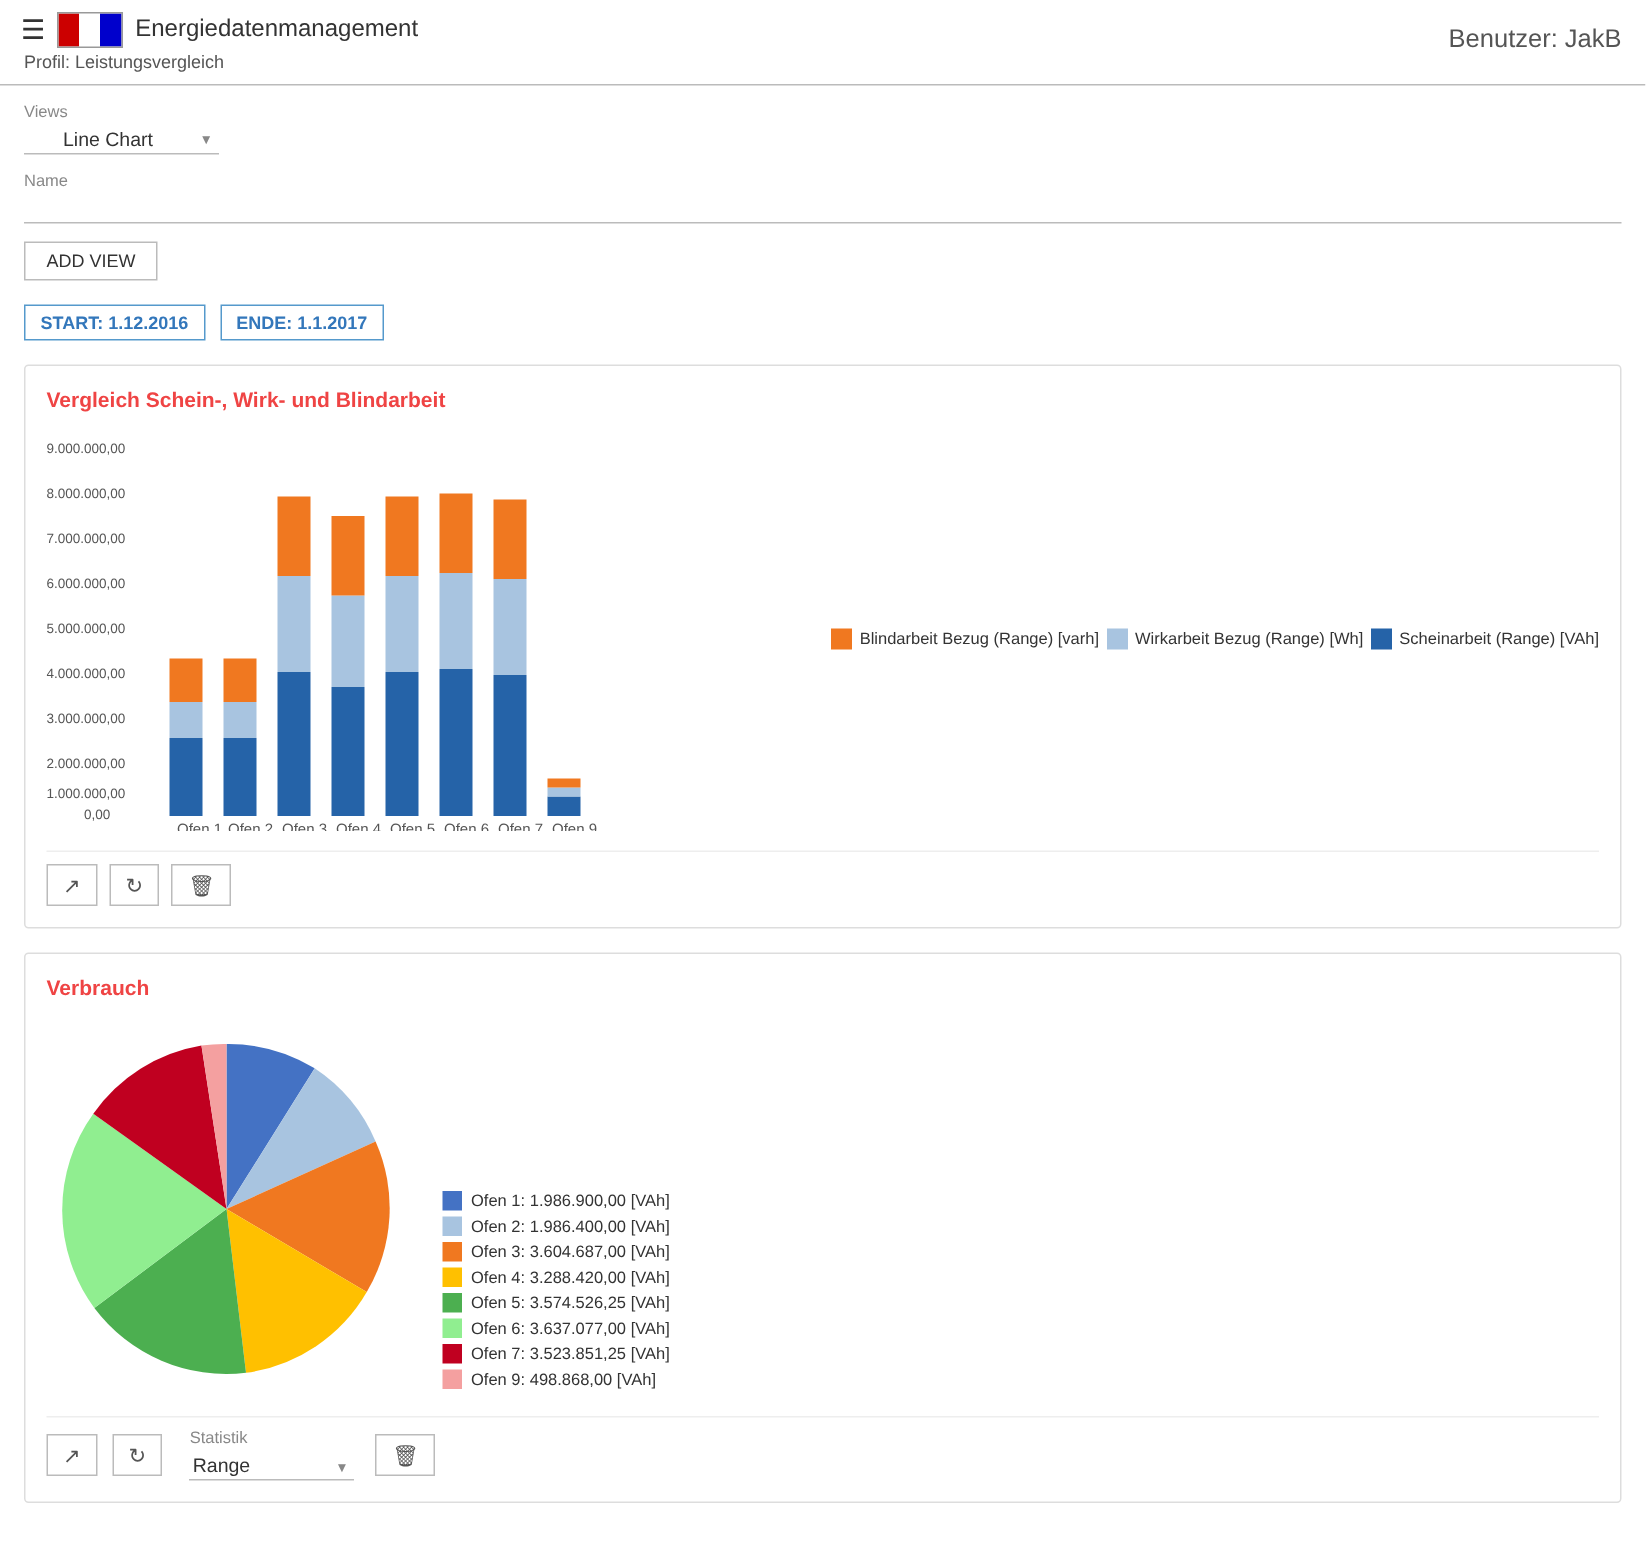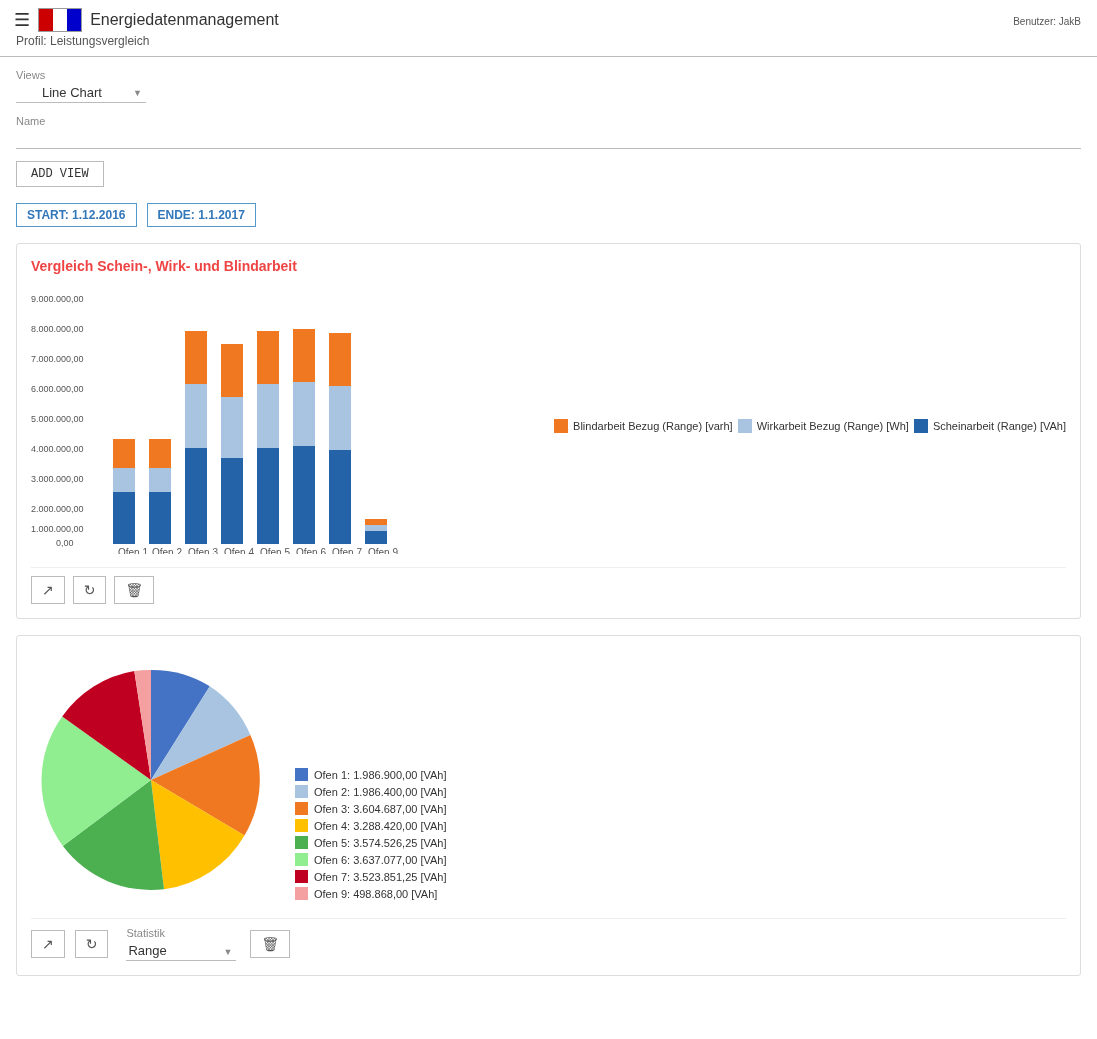--- a/index.html
+++ b/index.html
@@ -4,39 +4,39 @@
   <style>
     * { box-sizing: border-box; margin: 0; padding: 0; }
     body { font-family: Arial, sans-serif; font-size: 13px; color: #333; background: #fff; }
     .header-logo { width: 44px; height: 24px; background: linear-gradient(to right, #c00 33%, #fff 33% 66%, #00c 66%); border: 1px solid #999; display: inline-block; }
 
     .app-header { padding: 8px 14px 0 14px; }
     .app-title-row { display: flex; align-items: center; gap: 8px; margin-bottom: 2px; }
     .menu-icon { font-size: 18px; cursor: pointer; color: #333; }
     .app-title { font-size: 16px; font-weight: normal; }
     .profile-label { font-size: 12px; color: #555; padding-left: 2px; }
-    .user-label { font-size: 10px; color: #555; position: absolute; right: 16px; top: 16px; }
+    .user-label { font-size: 17px; color: #555; position: absolute; right: 16px; top: 16px; }
     .header-divider { border: none; border-top: 1px solid #bbb; margin: 8px 0 0 0; }
 
     
     .main { padding: 12px 16px; }
 
     
     .section-label { font-size: 11px; color: #888; margin-bottom: 2px; }
     .views-row { display: flex; align-items: center; gap: 8px; margin-bottom: 12px; }
     .select-box { border: none; border-bottom: 1px solid #bbb; font-size: 13px; padding: 2px 20px 2px 2px; background: transparent; cursor: pointer; color: #333; appearance: none; -webkit-appearance: none; width: 130px; text-align: center; }
     .select-wrapper { position: relative; display: inline-block; }
     .select-wrapper::after { content: "▼"; font-size: 9px; position: absolute; right: 4px; top: 50%; transform: translateY(-50%); color: #888; pointer-events: none; }
 
     
     .name-section { margin-bottom: 12px; }
     .name-input { border: none; border-bottom: 1px solid #bbb; width: 100%; font-size: 13px; padding: 2px 0; outline: none; color: #333; }
 
     
-    .add-view-btn { border: 1px solid #bbb; background: #fff; padding: 5px 14px; font-size: 12px; cursor: pointer; color: #333; margin-bottom: 16px; font-family: Liberation Mono, monospace; }
+    .add-view-btn { border: 1px solid #bbb; background: #fff; padding: 5px 14px; font-size: 12px; cursor: pointer; color: #333; margin-bottom: 16px; }
 
     
     .date-row { display: flex; gap: 10px; margin-bottom: 16px; }
     .date-btn { border: 1px solid #5599cc; color: #3377bb; background: #fff; padding: 4px 10px; font-size: 12px; cursor: pointer; font-weight: bold; }
 
     
     .chart-container { border: 1px solid #ddd; border-radius: 3px; padding: 14px; margin-bottom: 16px; }
     .chart-title { font-size: 14px; font-weight: bold; margin-bottom: 10px; color: #ef4444; }
 
     
@@ -194,20 +194,21 @@
 
       <div class="chart-actions">
         <button class="action-btn">↗</button>
         <button class="action-btn">↻</button>
         <button class="action-btn">🗑</button>
       </div>
     </div>
 
     
     <div class="chart-container">
+      <div class="chart-title">Verbrauch</div>
 
       <div class="pie-area">
 
         <svg width="240" height="240" viewBox="0 0 240 240">
 
           <g transform="translate(120,120)">
 
             <path d="M0,0 L0,-110 A110,110 0 0,1 58.8,-93.8 Z" fill="#4472c4"></path>
 
             <path d="M0,0 L58.8,-93.8 A110,110 0 0,1 99.4,-45.0 Z" fill="#a8c4e0"></path>

